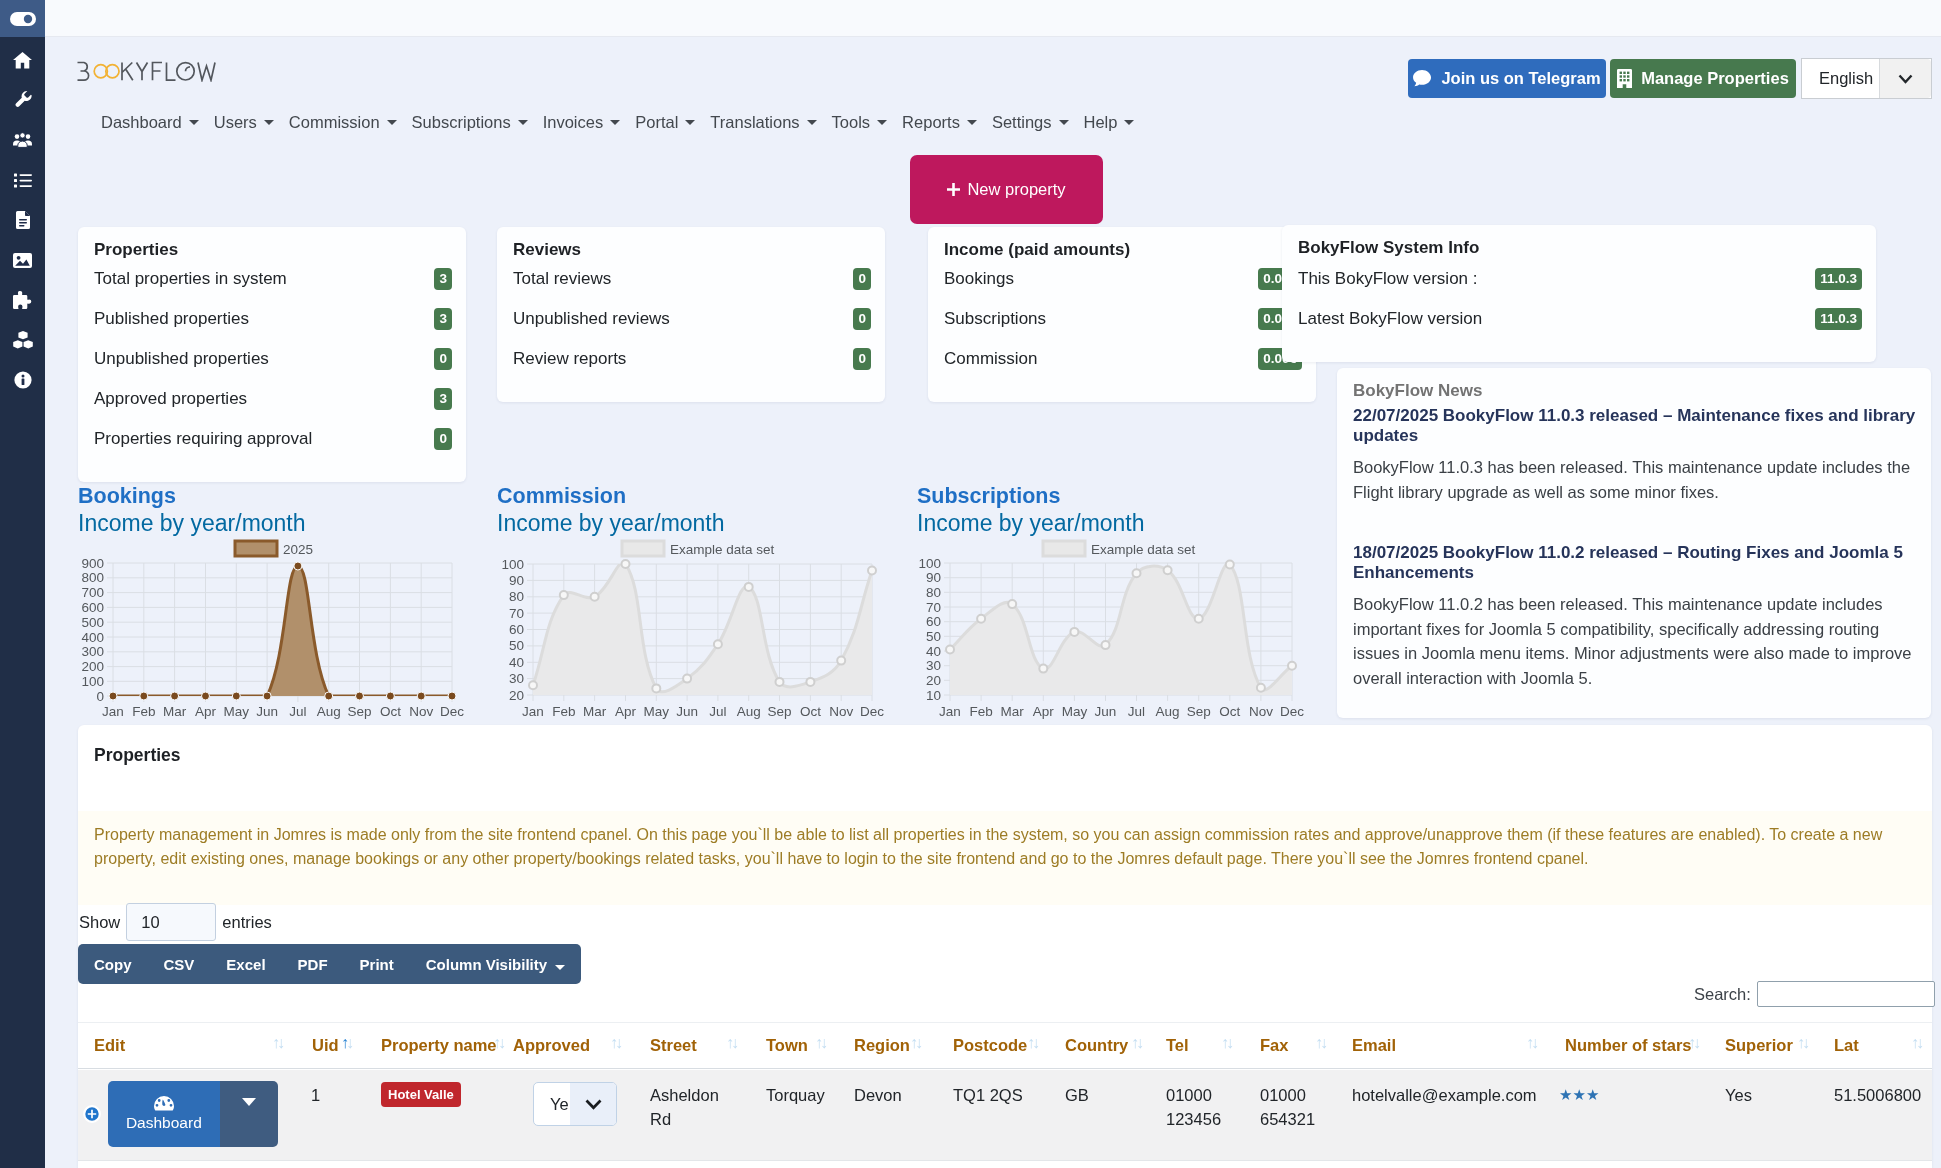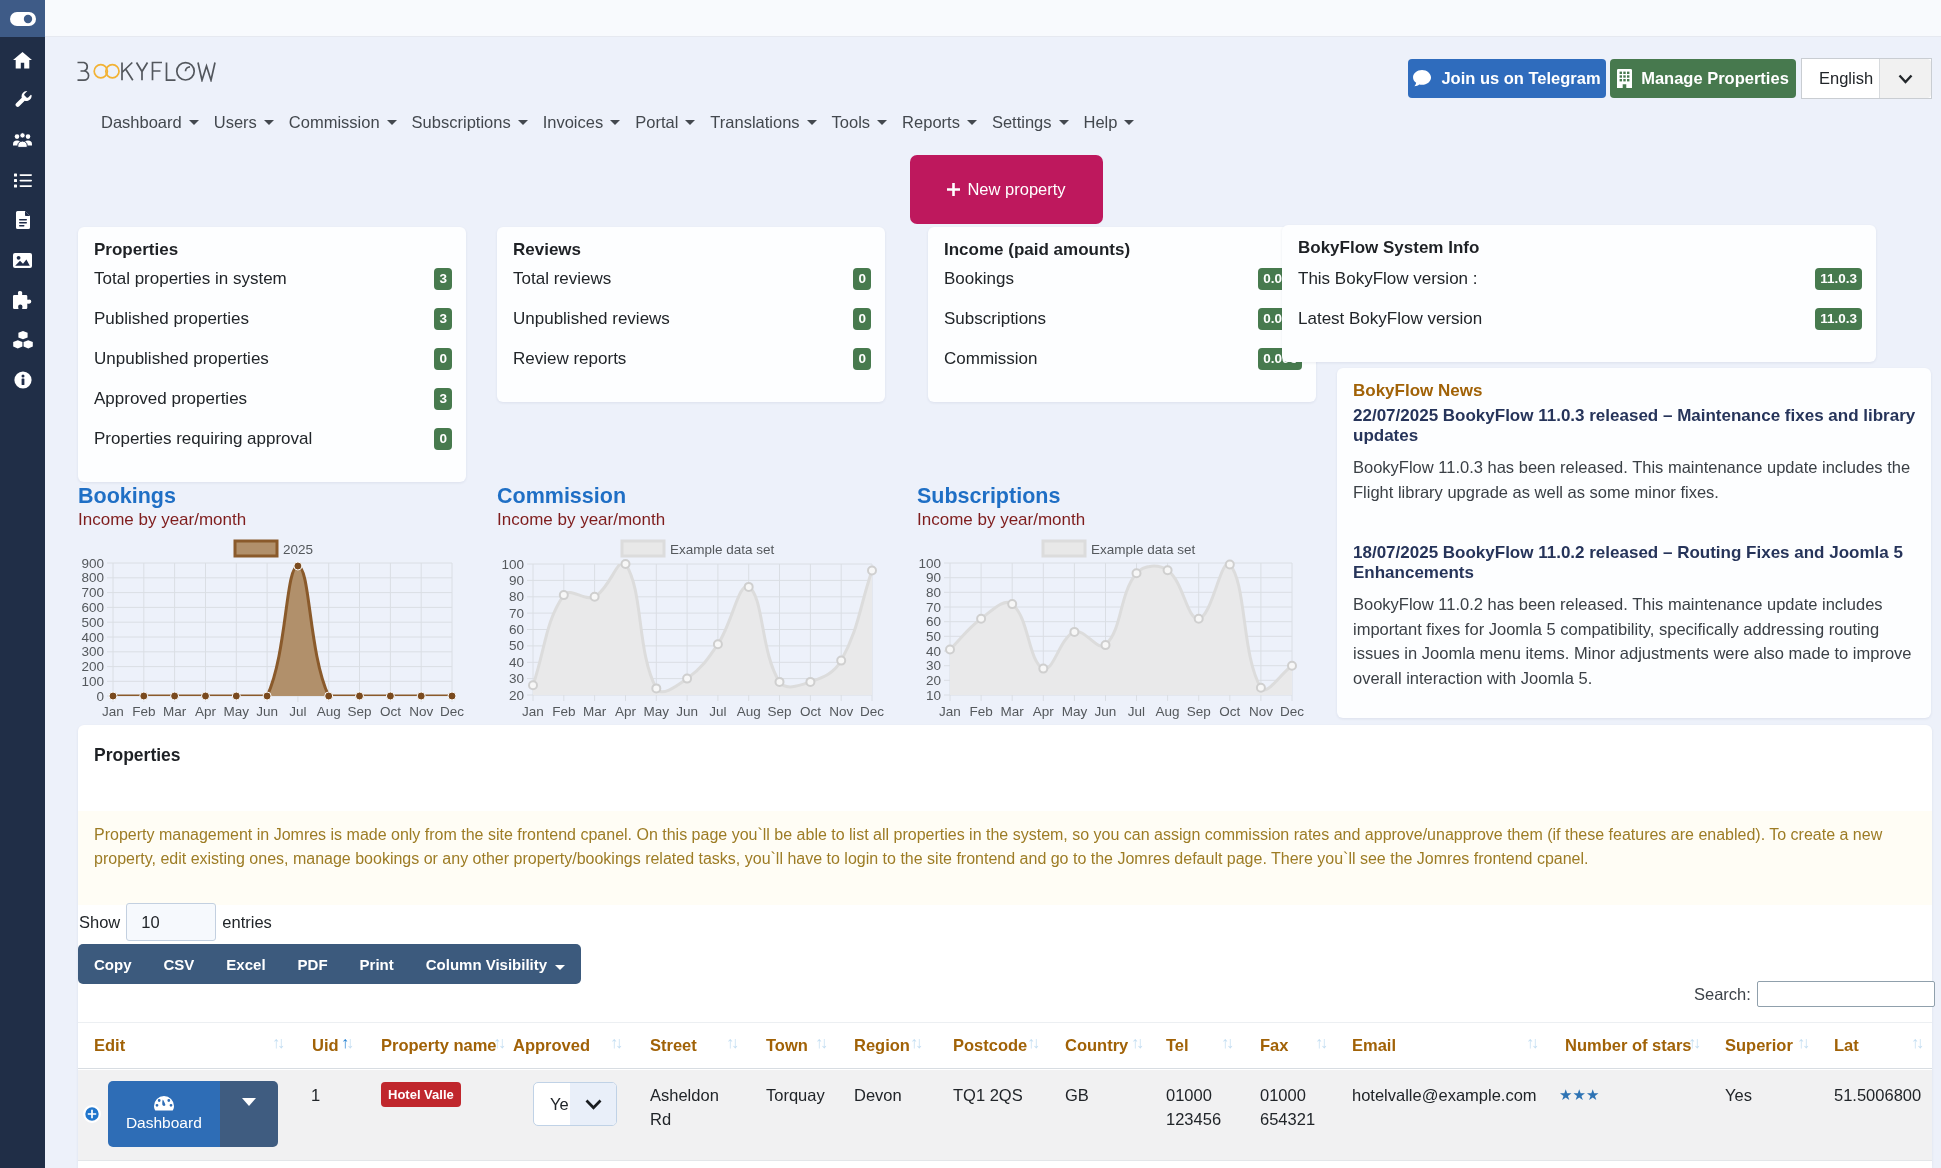--- a/index.html
+++ b/index.html
@@ -39,21 +39,21 @@
 .crow .lb { font-size:17px; color:#212529; }
 .badge { background:#477a4e; color:#fff; font-size:13.5px; font-weight:bold; border-radius:4px; padding:4px 5px; line-height:1; }
 #card-props { left:78px; top:227px; width:388px; height:255px; }
 #card-reviews { left:497px; top:227px; width:388px; height:175px; }
 #card-income { left:928px; top:227px; width:388px; height:175px; }
 #card-sysinfo { left:1282px; top:225px; width:594px; height:137px; }
 #card-news { left:1337px; top:368px; width:594px; height:350px; overflow:hidden; }
 
 
 .chtitle { font-size:21.5px; font-weight:bold; color:#1f6fc5; }
-.chsub { font-size:17px; color:#7f1d1d; }
+.chsub { font-size:23px; color:#0369a1; }
 .chart { position:absolute; }
 
 
 #card-news .inner { padding:13px 16px 0 16px; }
 .news-h { font-size:17px; font-weight:bold; color:#26345a; line-height:20px; white-space:nowrap; }
 .news-b { font-size:16.5px; color:#3b4046; line-height:24.5px; white-space:nowrap; }
 .news-l { font-size:16.5px; color:#2a6fd4; }
 
 
 #propsec { left:78px; top:725px; width:1854px; height:443px; background:#fff; border-radius:6px 6px 0 0; box-shadow:0 1px 3px rgba(30,40,80,0.08); }
@@ -298,21 +298,21 @@
       </div>
 <div class="crow">
         <span class="lb">Latest BokyFlow version</span>
         <span class="badge">11.0.3</span>
       </div>
 </div>
 </div>
 
 <div class="abs card" id="card-news">
 <div class="inner">
-<div style="font-size:17px;font-weight:bold;color:#a16207;line-height:20px;">BokyFlow News</div>
+<div style="font-size:17px;font-weight:bold;color:#737373;line-height:20px;">BokyFlow News</div>
 <div class="news-h" style="margin-top:5px;">22/07/2025 BookyFlow 11.0.3 released – Maintenance fixes and library<br>updates</div>
 <div class="news-b" style="margin-top:9px;">BookyFlow 11.0.3 has been released. This maintenance update includes the<br>Flight library upgrade as well as some minor fixes.</div>
 <div class="news-h" style="margin-top:39px;">18/07/2025 BookyFlow 11.0.2 released – Routing Fixes and Joomla 5<br>Enhancements</div>
 <div class="news-b" style="margin-top:9px;">BookyFlow 11.0.2 has been released. This maintenance update includes<br>important fixes for Joomla 5 compatibility, specifically addressing routing<br>issues in Joomla menu items. Minor adjustments were also made to improve<br>overall interaction with Joomla 5.</div>
 </div>
 </div>
 
 <div class="abs chtitle" style="left:78px;top:484px;">Bookings</div>
 <div class="abs chsub" style="left:78px;top:510px;">Income by year/month</div>
 <div class="abs chtitle" style="left:497px;top:484px;">Commission</div>

